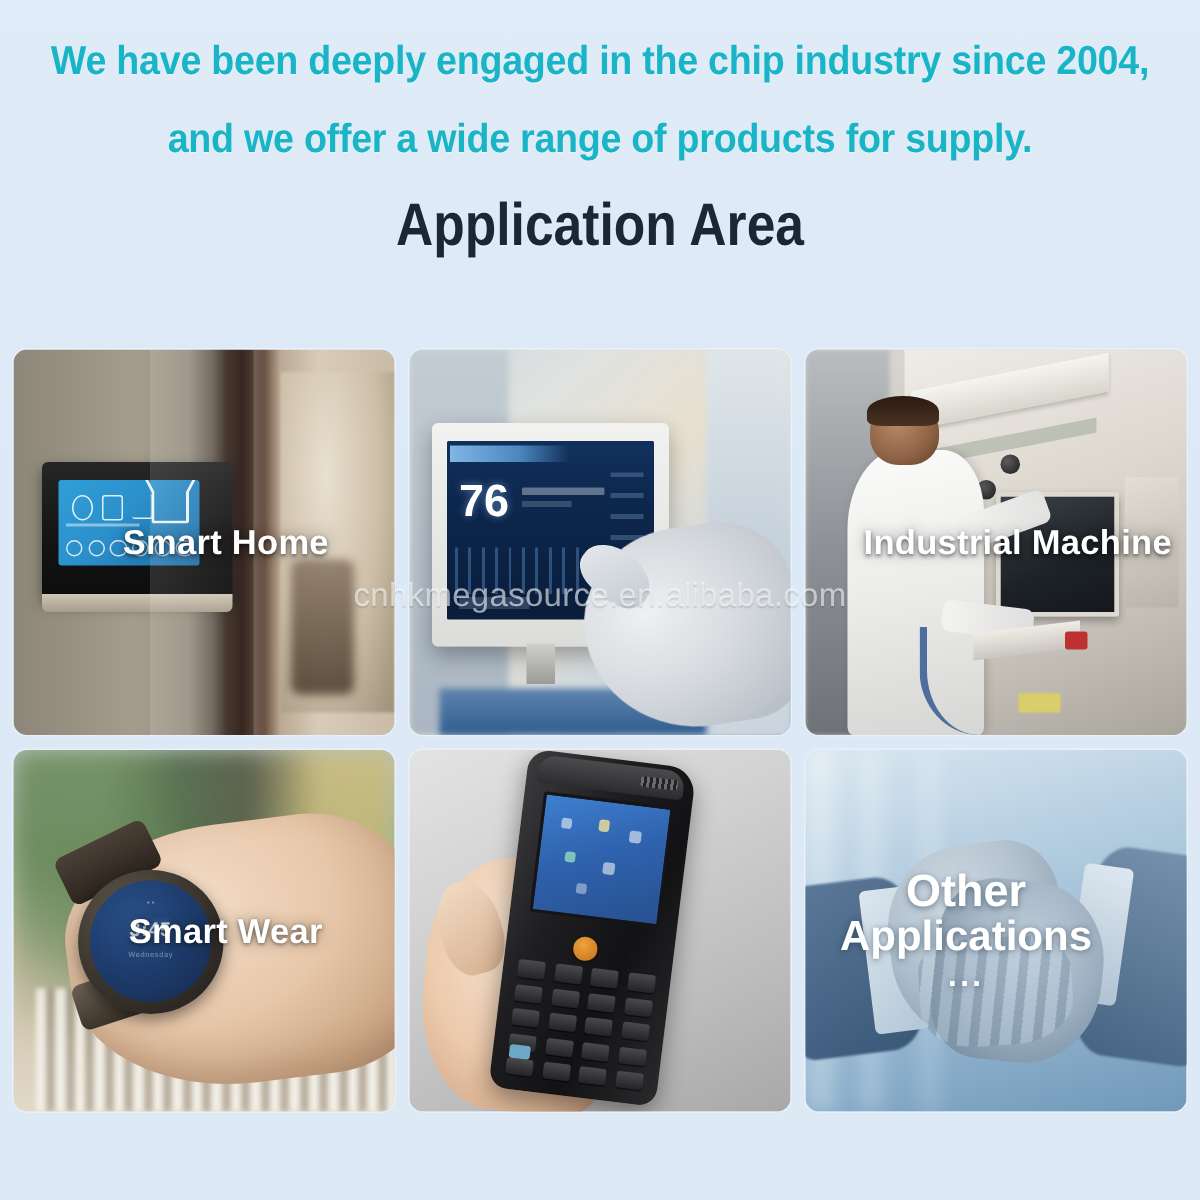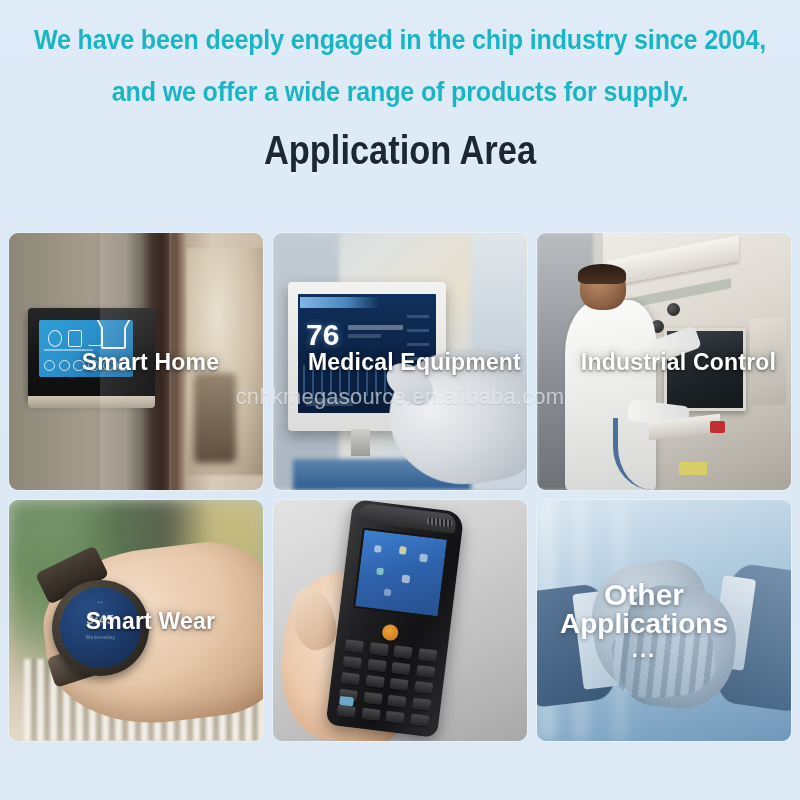--- a/index.html
+++ b/index.html
@@ -412,21 +412,20 @@
             <div class="med-txt2"></div>
             <div class="med-wave"></div>
             <div class="med-wave2"></div>
             <div class="med-right"></div>
           </div>
           <div class="stand"></div>
         </div>
         <div class="med-hand"></div>
         <div class="med-finger"></div>
       </div>
-      <div class="label lbl-center">Medical Equipment</div>
     </div>
 
     <div class="tile">
       <div class="art art-ind">
         <div class="ind-bgL"></div>
         <div class="ind-mach"></div>
         <div class="ind-knobs">
             <i></i>
             <i></i>
             <i></i>
@@ -436,21 +435,21 @@
         <div class="ind-man"></div>
         <div class="ind-head"></div>
         <div class="ind-hair"></div>
         <div class="ind-arm"></div>
         <div class="ind-arm2"></div>
         <div class="ind-kbd"></div>
         <div class="ind-red"></div>
         <div class="ind-yellow"></div>
         <div class="ind-hose"></div>
       </div>
-      <div class="label lbl-center">Industrial Control</div>
+      <div class="label lbl-center">Industrial Machine</div>
     </div>
 
     <div class="tile">
       <div class="art art-wear">
         <div class="wear-bg"></div>
         <div class="wear-rail"></div>
         <div class="wear-arm"></div>
         <div class="wear-strap"></div>
         <div class="wear-strap2"></div>
         <div class="wear-watch">

